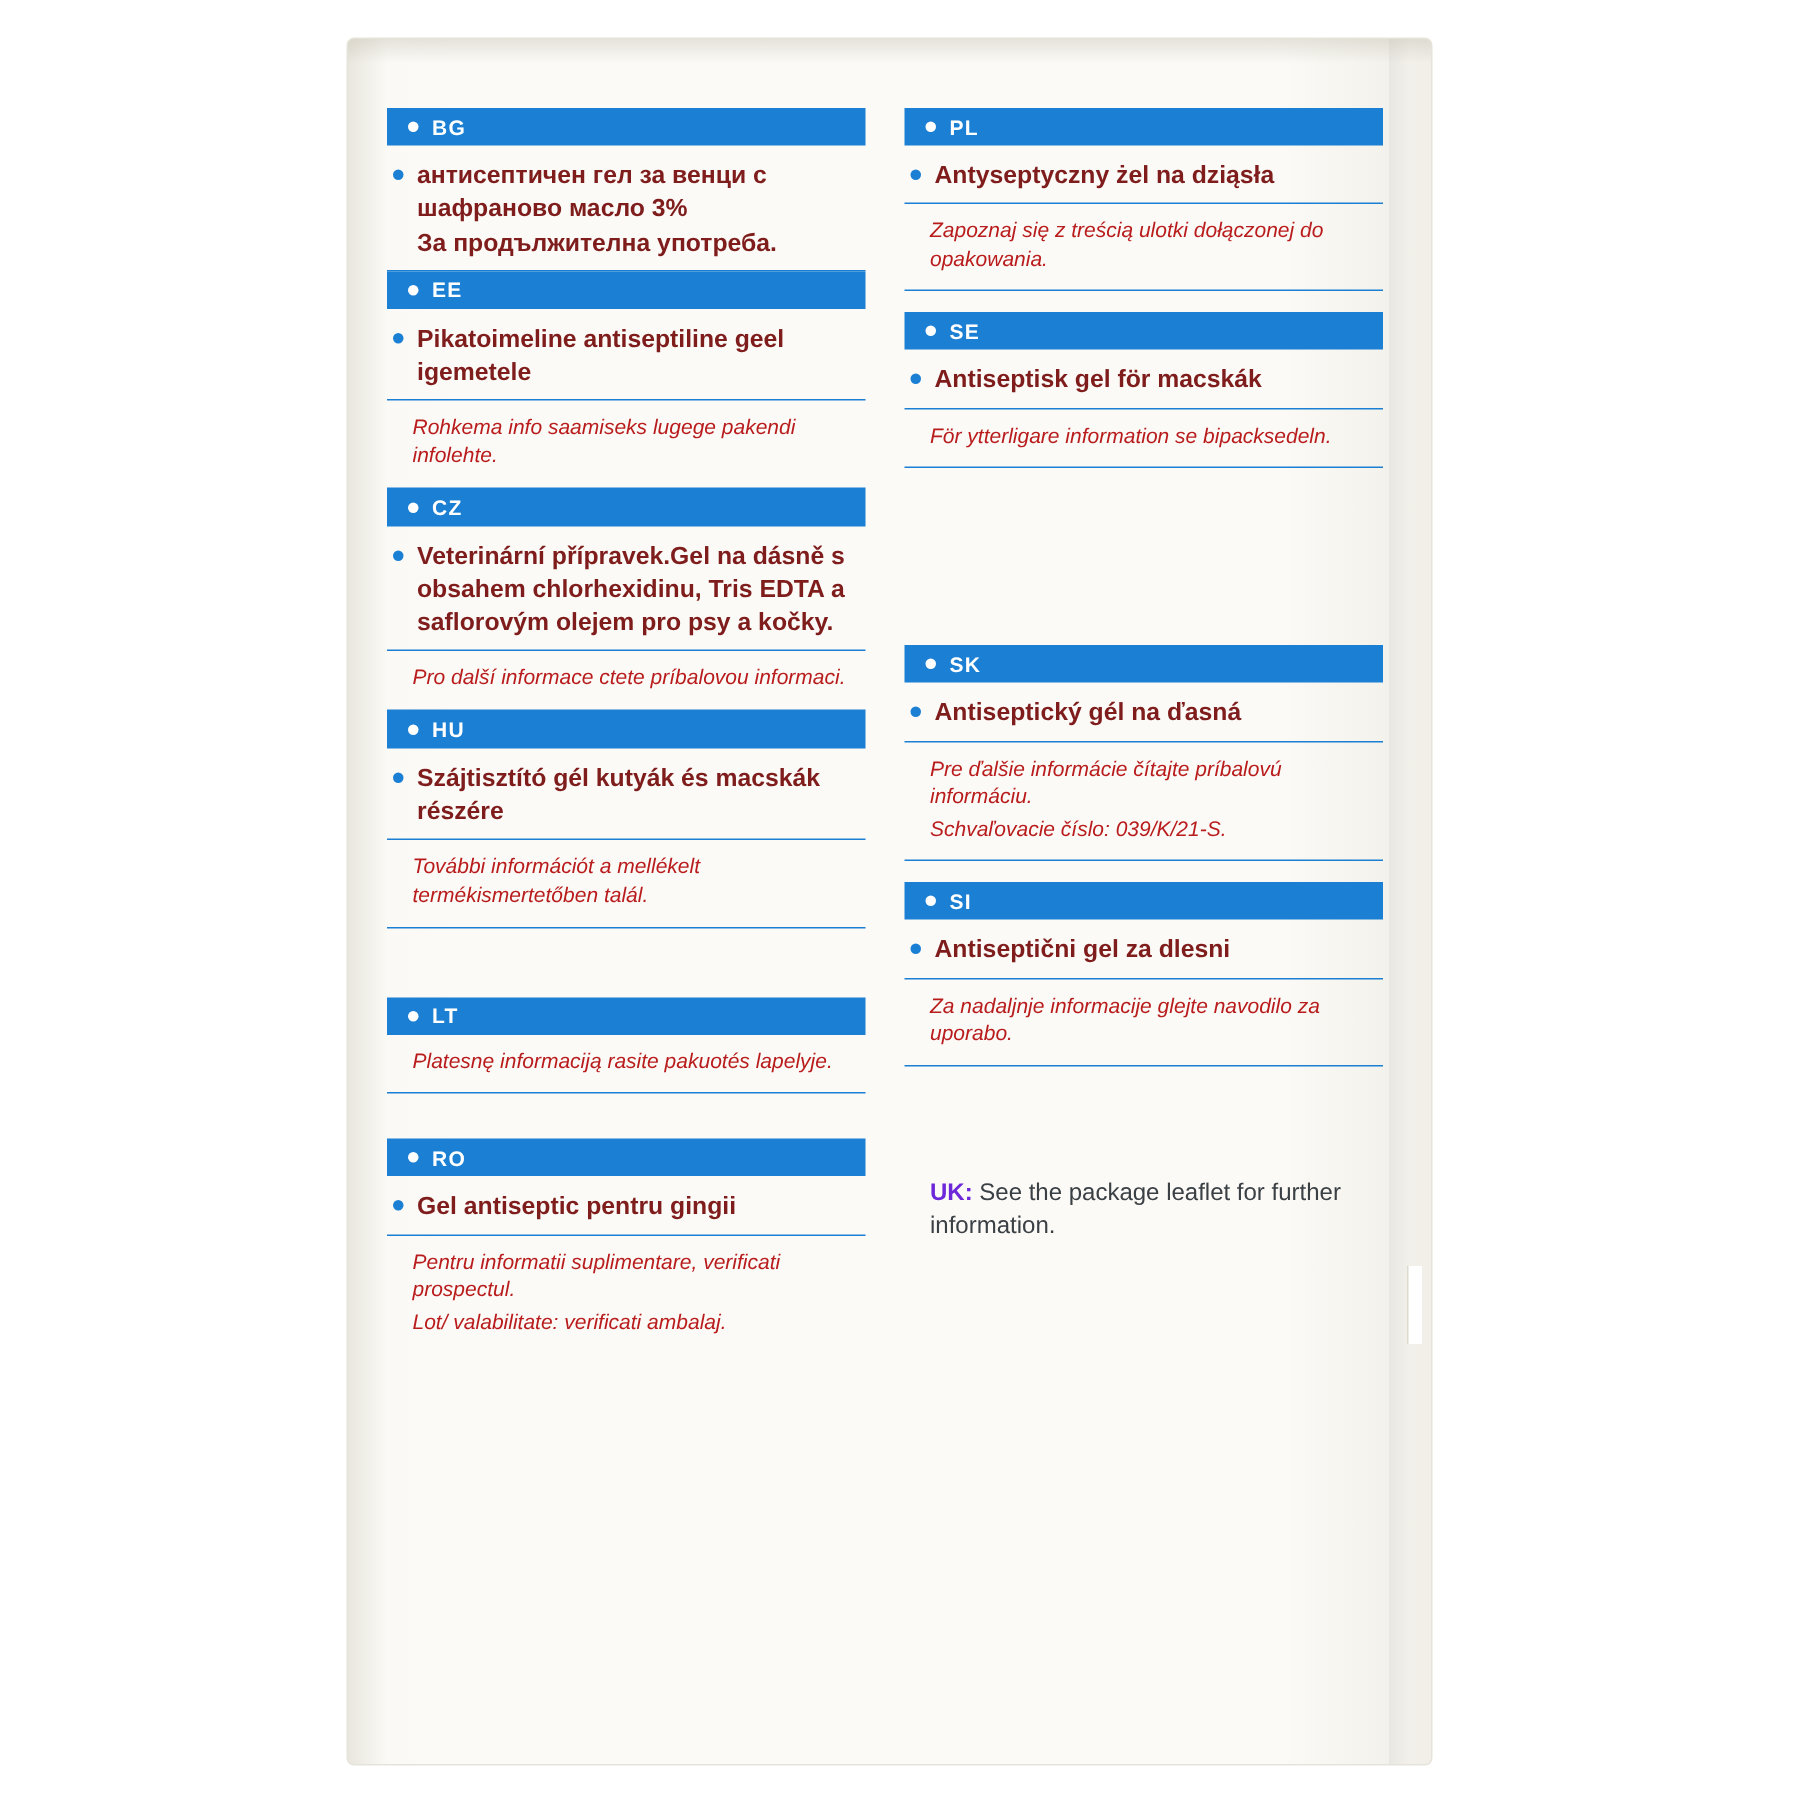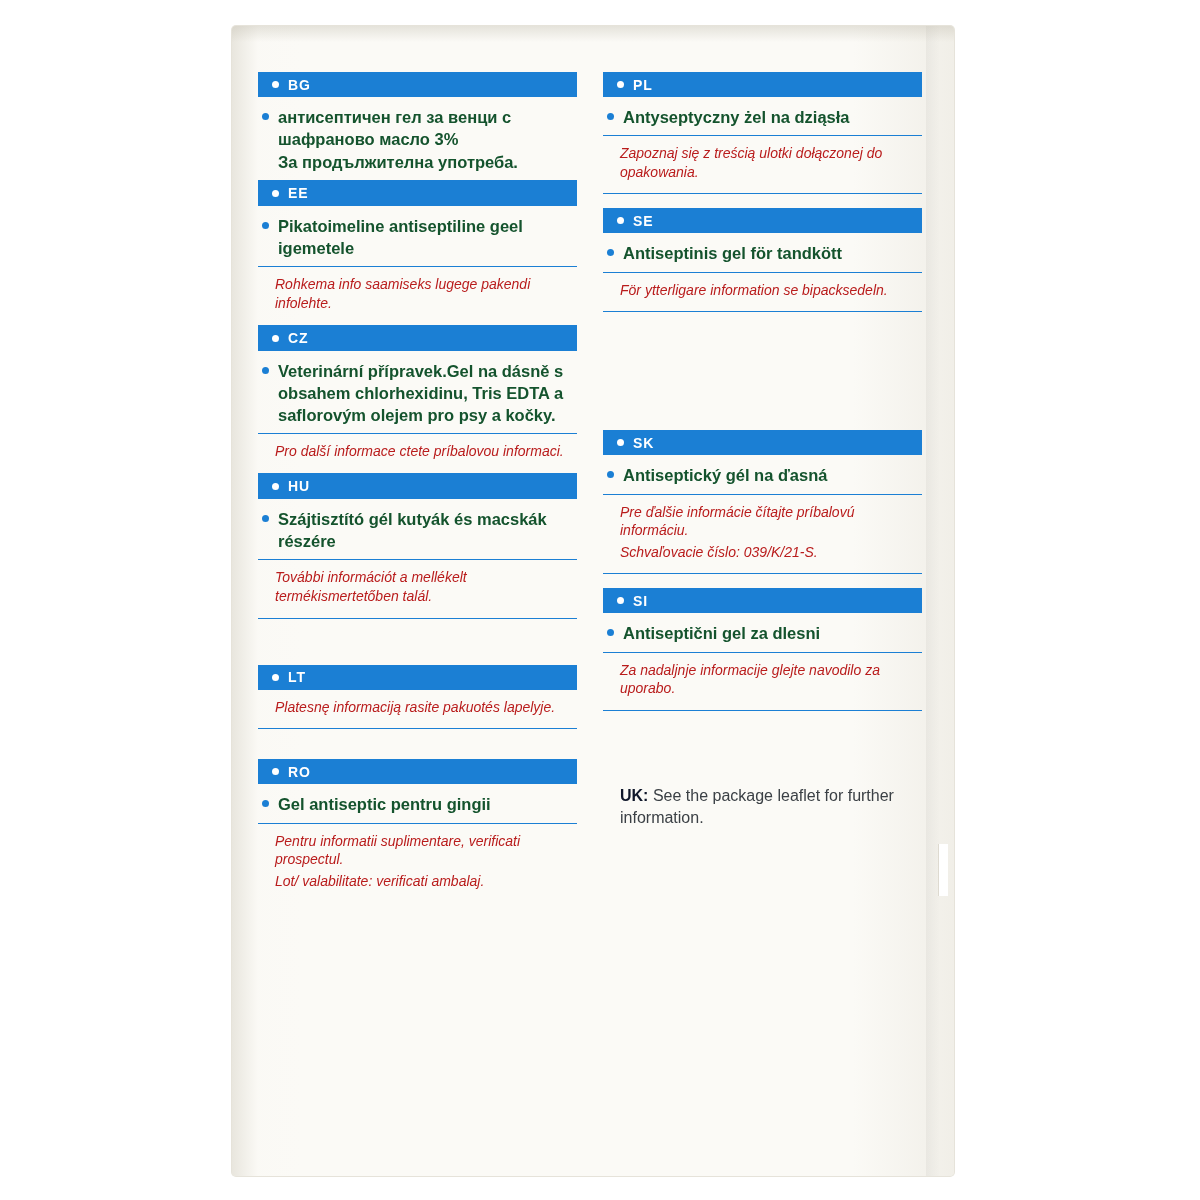--- a/index.html
+++ b/index.html
@@ -129,21 +129,21 @@
     width: 7px;
     height: 7px;
     border-radius: 50%;
     background: #1b7fd4;
     margin: 7px 9px 0 4px;
     flex: none;
   }
   .title-text {
     font-size: 16.5px;
     line-height: 1.35;
-    color: #14532d;
+    color: #7f1d1d;
     font-weight: bold;
   }
 
   
   .body-row {
     padding: 8px 4px 12px 17px;
     border-bottom: 1.6px solid #1b7fd4;
   }
   .body-row.nolinebottom { border-bottom: none; }
   .body-text {
@@ -157,21 +157,21 @@
   
   .uk-block {
     margin-top: 74px;
     padding: 0 4px 10px 17px;
   }
   .uk-text {
     font-size: 16px;
     line-height: 1.35;
     color: #3b4045;
   }
-  .uk-text b { color: #0f172a; }
+  .uk-text b { color: #6d28d9; }
 
   .spacer-sm { height: 14px; }
   .spacer-md { height: 30px; }
   .spacer-lg { height: 46px; }
 </style>
 </head>
 <body>
 
 <div id="page">
   <div id="box">
@@ -285,21 +285,21 @@
 
         <div class="spacer-sm"></div>
 
         <div class="block">
           <div class="lang-bar">
             <span class="dot"></span>
             <span class="code">SE</span>
           </div>
           <div class="title-row">
             <span class="bullet"></span>
-            <div class="title-text">Antiseptinis gel för tandkött</div>
+            <div class="title-text">Antiseptisk gel för macskák</div>
           </div>
           <div class="body-row">
             <div class="body-text">För ytterligare information se bipacksedeln.</div>
           </div>
         </div>
 
         <div style="height:118px"></div>
 
         <div class="block">
           <div class="lang-bar">

